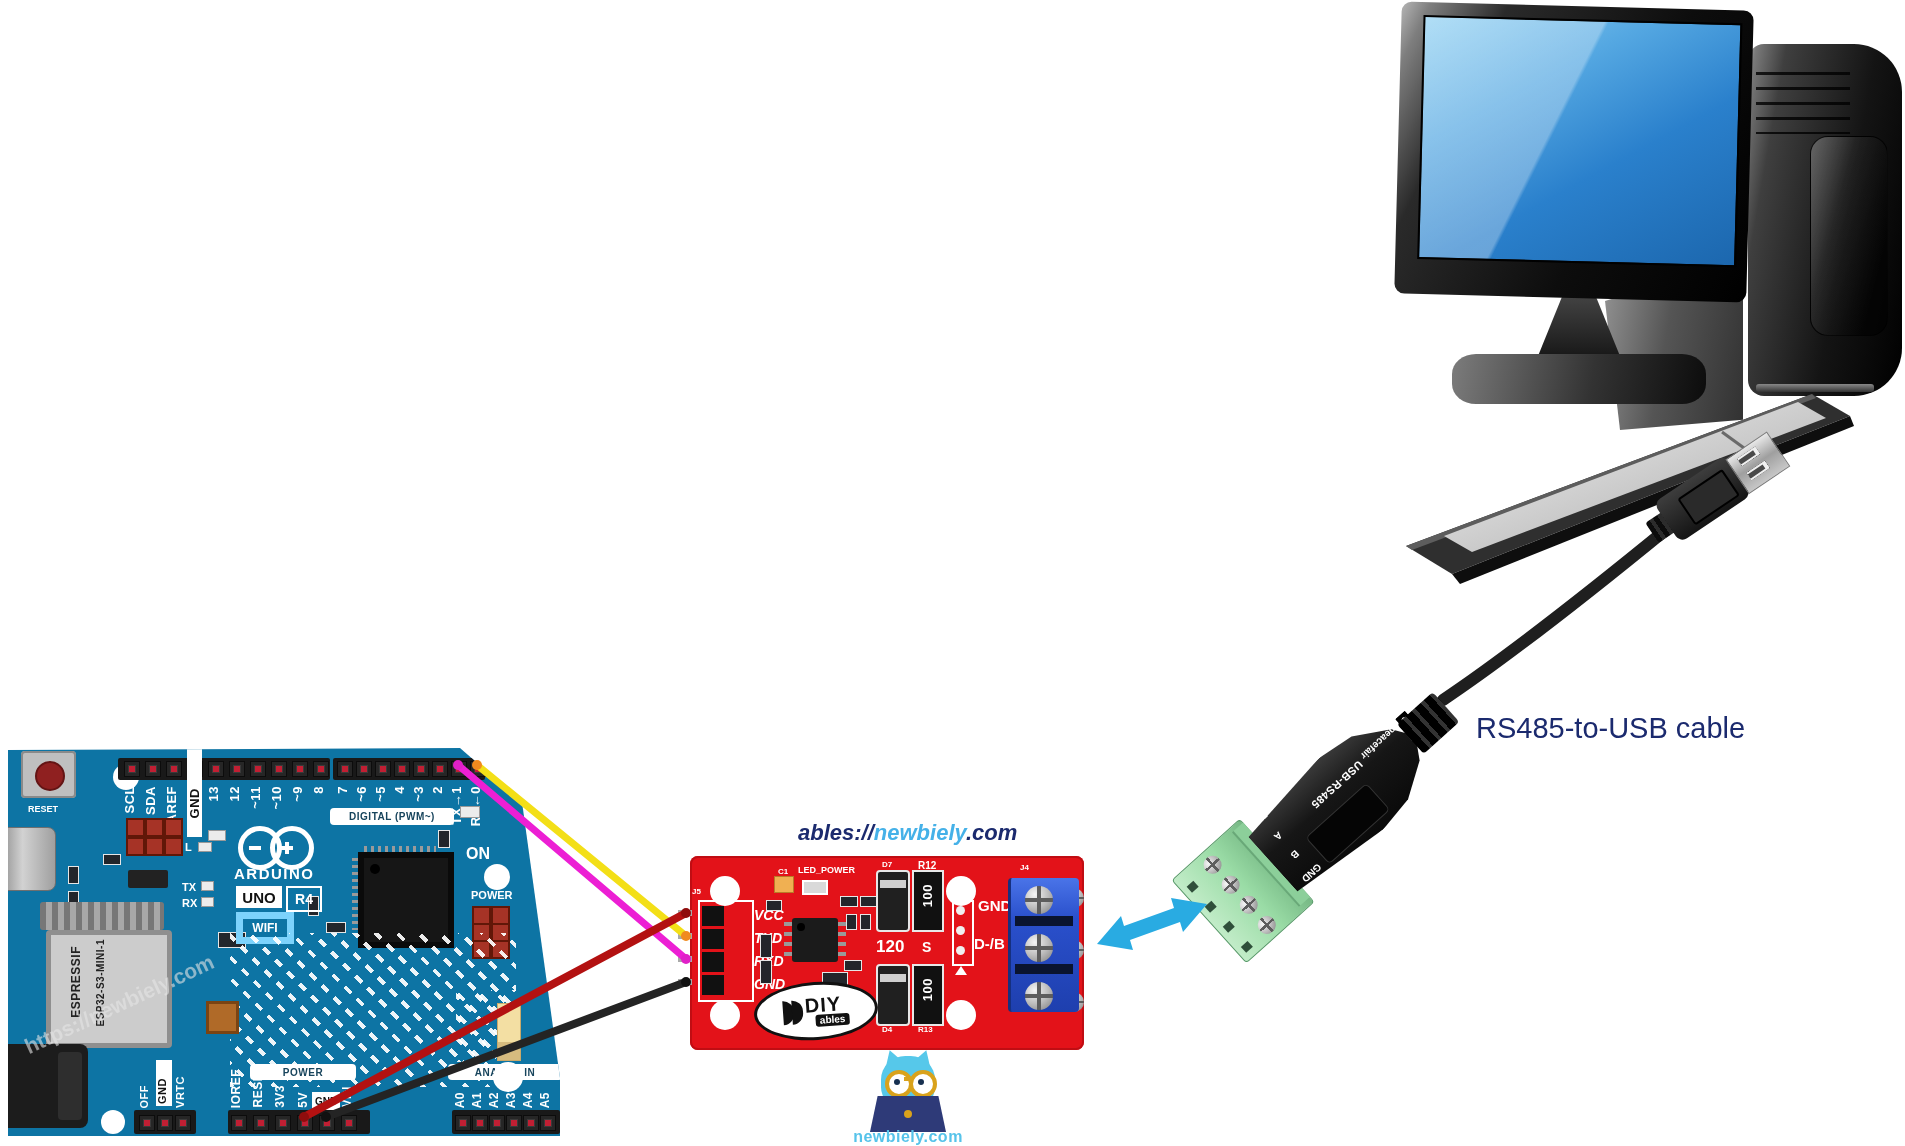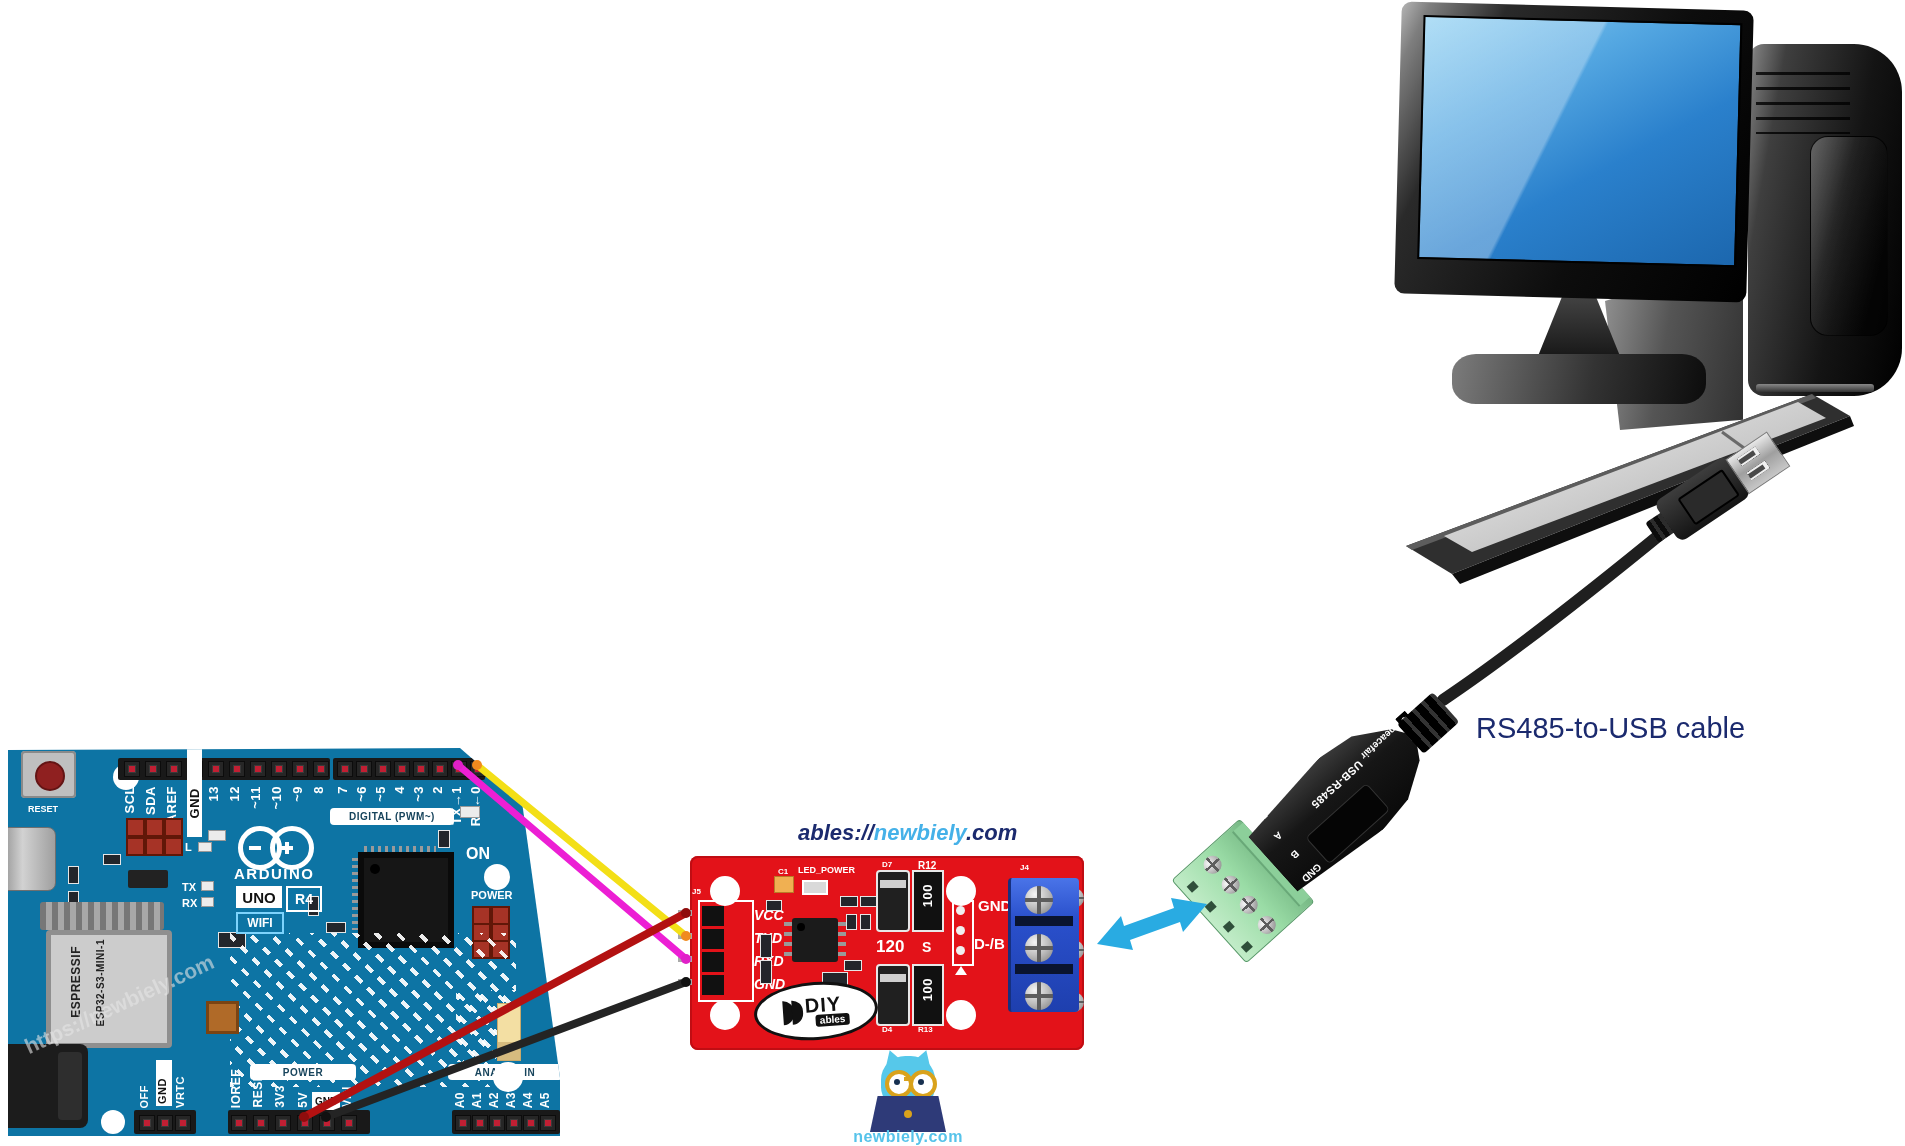--- a/index.html
+++ b/index.html
@@ -268,21 +268,21 @@
     <div class="abs" style="left:241px;top:100px;width:12px;height:4px;background:#fff;"></div>
     <div class="abs" style="left:273px;top:100px;width:12px;height:4px;background:#fff;"></div>
     <div class="abs" style="left:277px;top:96px;width:4px;height:12px;background:#fff;"></div>
     <div class="mtxt" style="left:226px;top:120px;width:80px;text-align:center;font-size:15px;letter-spacing:1.5px;">ARDUINO</div>
     <div class="abs" style="left:228px;top:140px;width:46px;height:22px;background:#fff;display:flex;align-items:center;justify-content:center;">
       <span style="color:#111;font-weight:800;font-size:15px;">UNO</span>
     </div>
     <div class="abs" style="left:278px;top:140px;width:32px;height:22px;border:2px solid #fff;display:flex;align-items:center;justify-content:center;">
       <span style="color:#fff;font-weight:800;font-size:14px;">R4</span>
     </div>
-    <div class="abs" style="left:228px;top:166px;width:44px;height:18px;border:2px solid #7dd3fc;display:flex;align-items:center;justify-content:center;">
+    <div class="abs" style="left:228px;top:166px;width:44px;height:18px;border:7px solid #7dd3fc;display:flex;align-items:center;justify-content:center;">
       <span style="color:#fff;font-weight:800;font-size:12px;">WIFI</span>
     </div>
 
     <div class="mtxt" style="left:458px;top:100px;font-size:16px;">ON</div>
     <div class="hole" style="left:476px;top:118px;width:26px;height:26px;"></div>
     <div class="mtxt" style="left:463px;top:144px;font-size:11px;">POWER</div>
     <div class="rpin" style="left:464px;top:160px;"></div>
     <div class="rpin" style="left:483px;top:160px;"></div>
     <div class="rpin" style="left:464px;top:177px;"></div>
     <div class="rpin" style="left:483px;top:177px;"></div>

